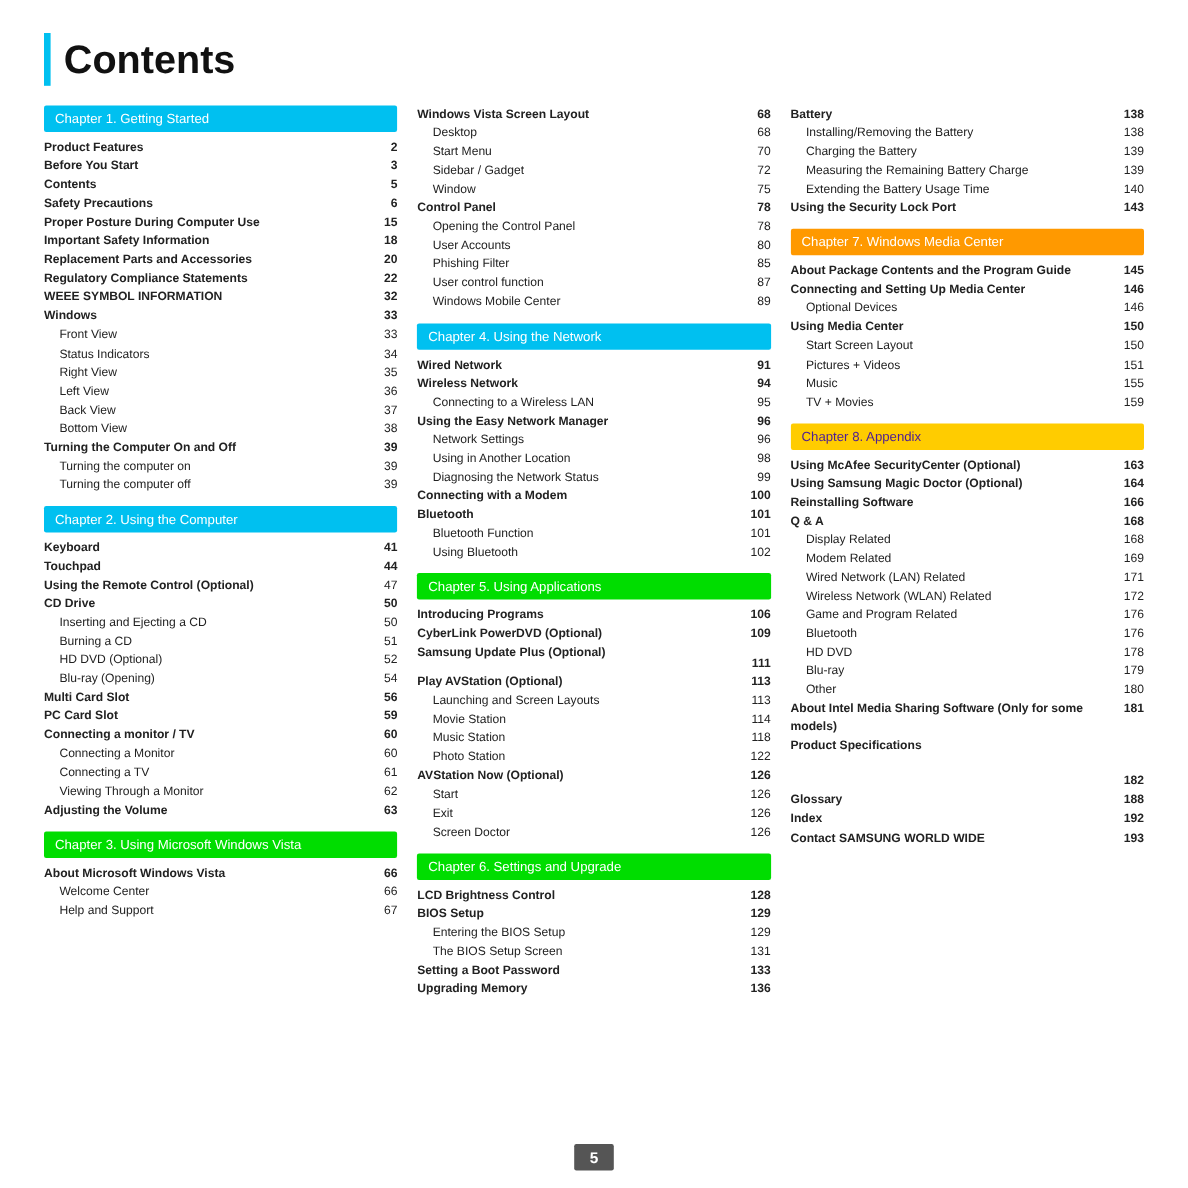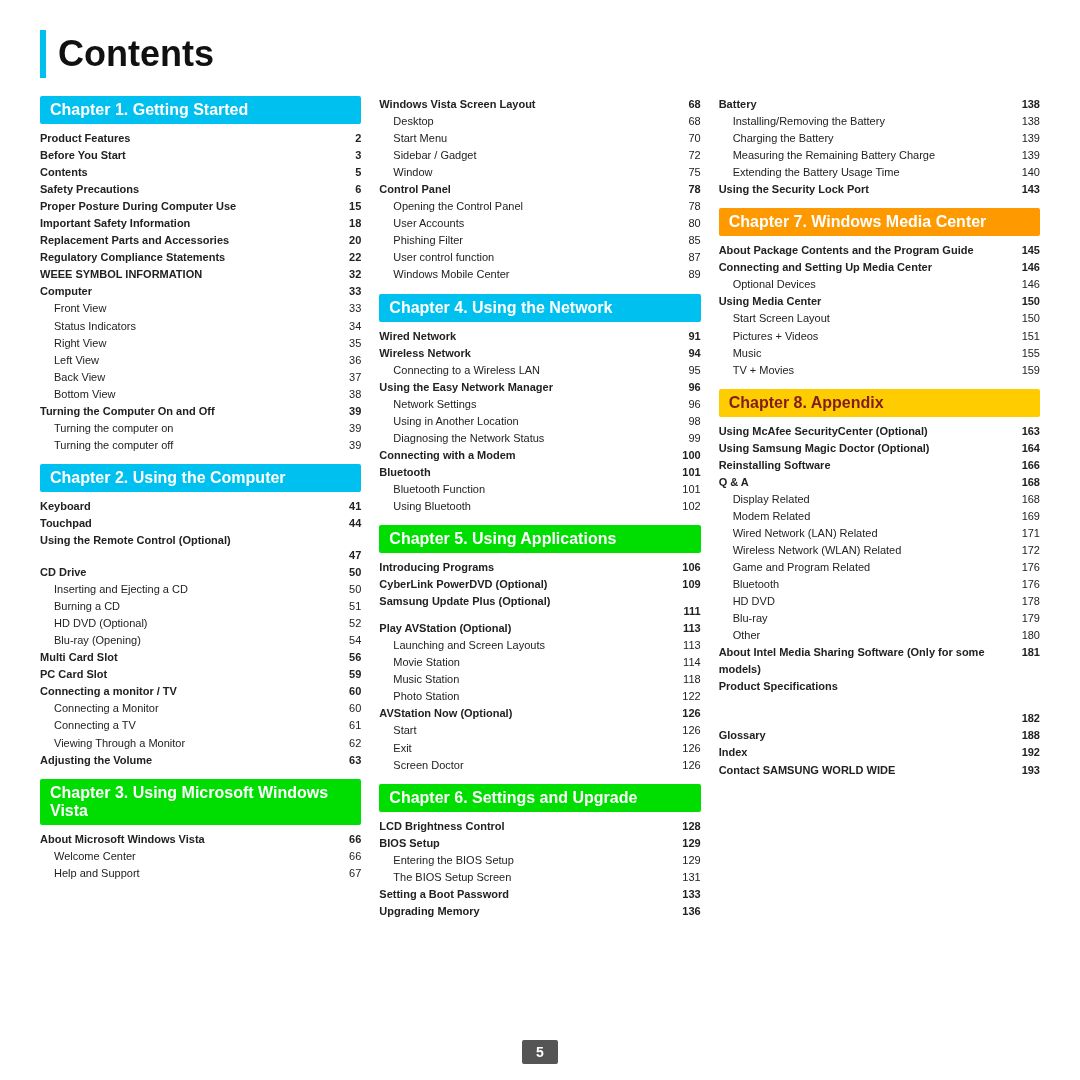--- a/index.html
+++ b/index.html
@@ -41,34 +41,34 @@
       height: calc(100% - 80px);
     }
     .col {
       flex: 1;
       display: flex;
       flex-direction: column;
       gap: 0;
     }
     .chapter-header {
       color: #fff;
-      font-weight: bold;
-      font-size: 16px;
+      font-weight: normal;
+      font-size: 12px;
       padding: 5px 10px;
       margin-bottom: 6px;
       border-radius: 2px;
     }
     .ch1 { background: #00c0f0; }
     .ch2 { background: #00c0f0; }
     .ch3 { background: #00dd00; }
     .ch4 { background: #00c0f0; }
     .ch5 { background: #00dd00; }
     .ch6 { background: #00dd00; }
     .ch7 { background: #ff9900; }
-    .ch8 { background: #ffcc00; color: #7f1d1d; }
+    .ch8 { background: #ffcc00; color: #4c1d95; }
 
     .toc-entry {
       display: flex;
       justify-content: space-between;
       line-height: 1.55;
       font-size: 11px;
     }
     .toc-entry.bold-entry {
       font-weight: bold;
     }
@@ -150,21 +150,21 @@
             </div>
             <div class="toc-entry bold-entry">
               <span class="entry-title">Regulatory Compliance Statements</span>
               <span class="entry-page" style="font-weight: bold;">22</span>
             </div>
             <div class="toc-entry bold-entry">
               <span class="entry-title">WEEE SYMBOL INFORMATION</span>
               <span class="entry-page" style="font-weight: bold;">32</span>
             </div>
             <div class="toc-entry bold-entry">
-              <span class="entry-title">Computer</span>
+              <span class="entry-title">Windows</span>
               <span class="entry-page" style="font-weight: bold;">33</span>
             </div>
             <div class="toc-entry indent">
               <span class="entry-title">Front View</span>
               <span class="entry-page">33</span>
             </div>
             <div class="toc-entry indent">
               <span class="entry-title">Status Indicators</span>
               <span class="entry-page">34</span>
             </div>
@@ -204,21 +204,21 @@
             <div class="toc-entry bold-entry">
               <span class="entry-title">Keyboard</span>
               <span class="entry-page" style="font-weight: bold;">41</span>
             </div>
             <div class="toc-entry bold-entry">
               <span class="entry-title">Touchpad</span>
               <span class="entry-page" style="font-weight: bold;">44</span>
             </div>
             <div class="toc-entry bold-entry">
               <span class="entry-title">Using the Remote Control (Optional)</span>
-              <span class="entry-page" style="font-weight: bold; margin-top: 15px;">47</span>
+              <span class="entry-page" style="font-weight: normal;">47</span>
             </div>
             <div class="toc-entry bold-entry">
               <span class="entry-title">CD Drive</span>
               <span class="entry-page" style="font-weight: bold;">50</span>
             </div>
             <div class="toc-entry indent">
               <span class="entry-title">Inserting and Ejecting a CD</span>
               <span class="entry-page">50</span>
             </div>
             <div class="toc-entry indent">

